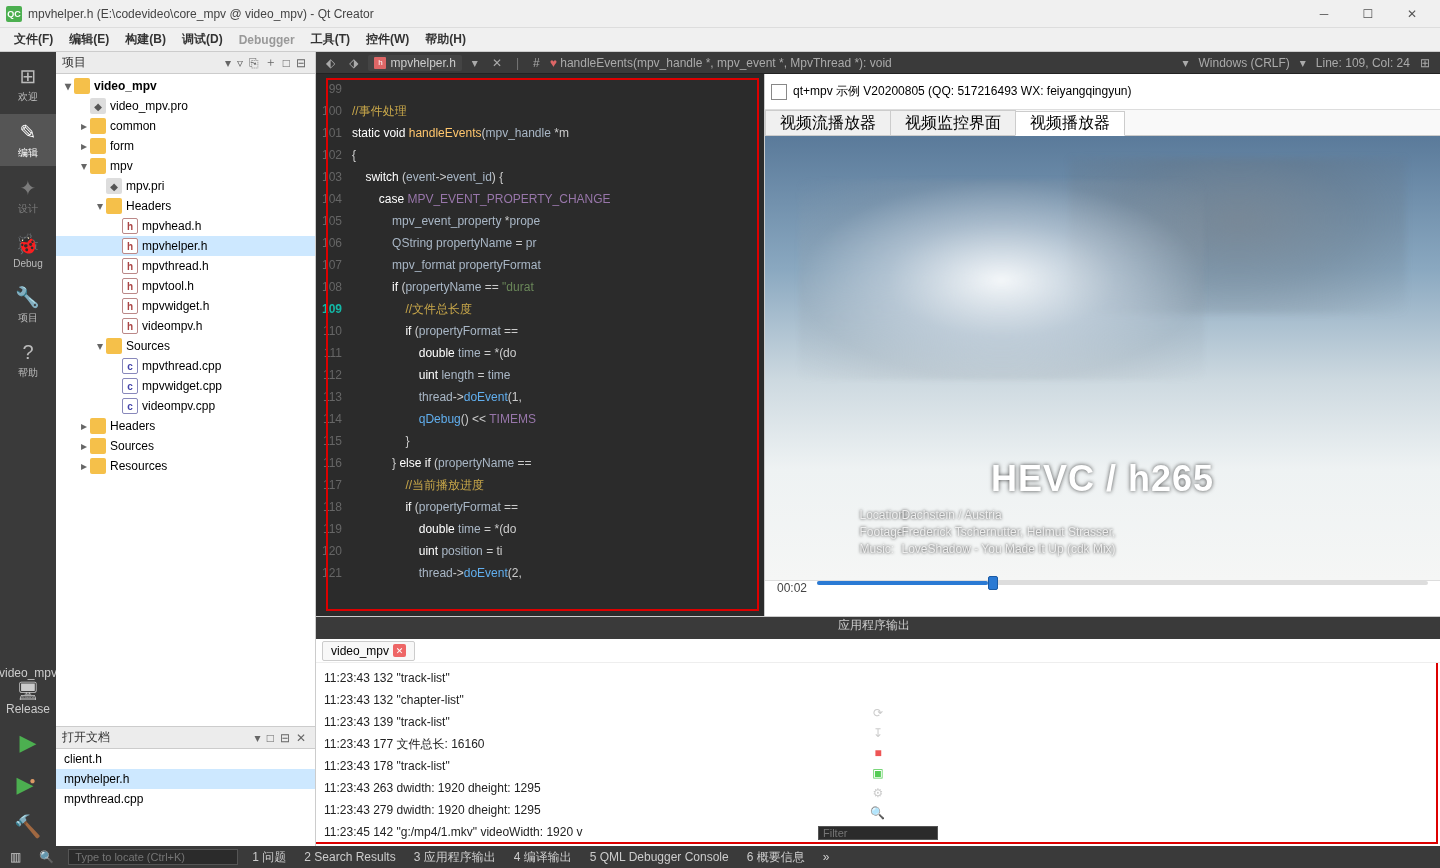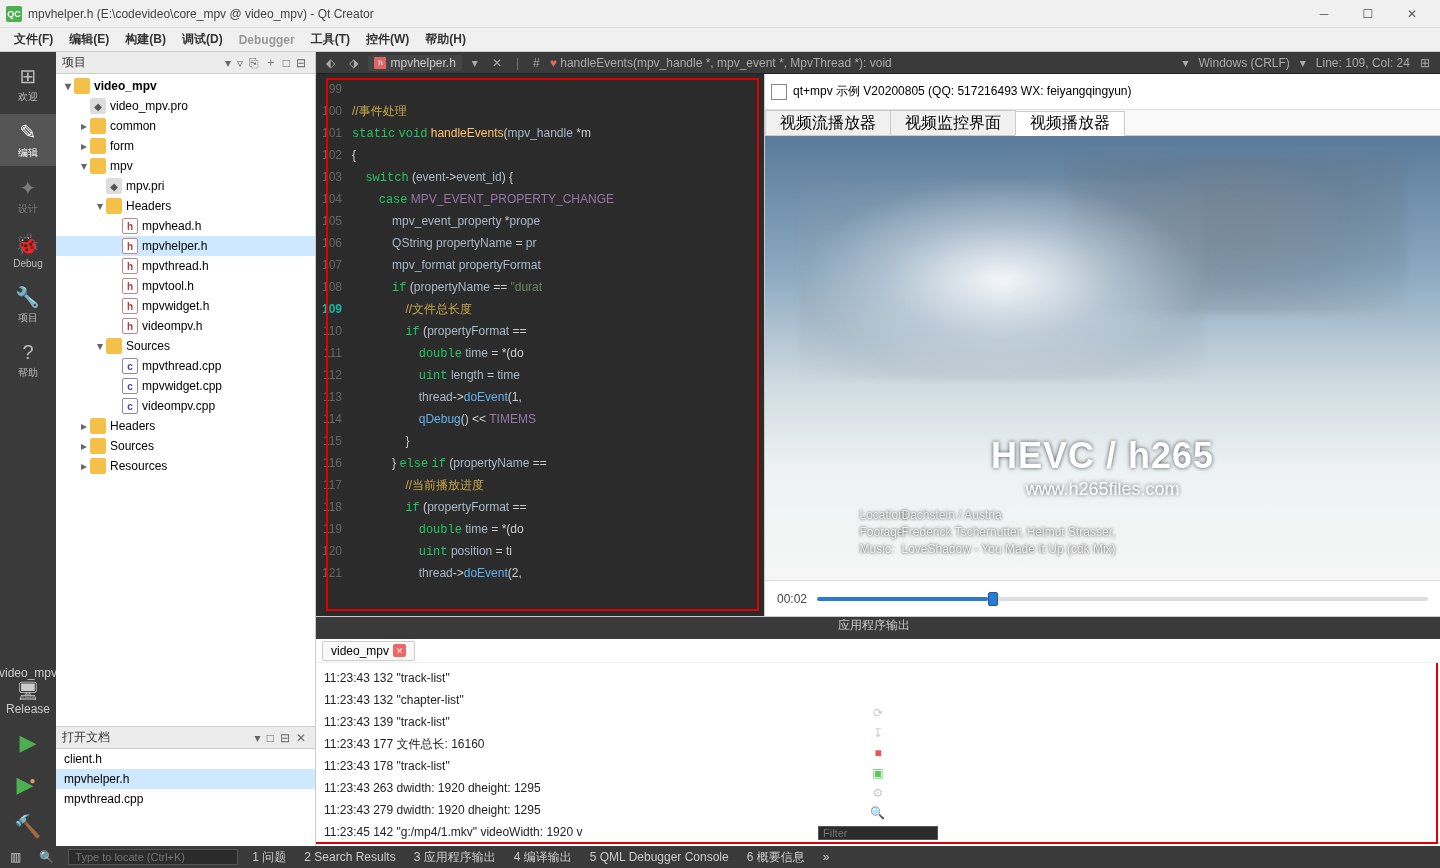--- a/index.html
+++ b/index.html
@@ -70,21 +70,21 @@
 
 .editorrow { flex: 1; display: flex; min-height: 0; }
 .codeeditor { width: 448px; background: #2b2b2b; color: #ccc; font-family: Consolas, "Courier New", monospace; font-size: 14px; display: flex; overflow: hidden; position: relative; }
 .codeeditor .redbox { position: absolute; top: 4px; left: 10px; right: 5px; bottom: 5px; border: 2px solid #d00; pointer-events: none; }
 .codeeditor .gutter { background: #2b2b2b; color: #666; text-align: right; padding: 4px 10px 4px 6px; user-select: none; line-height: 22px; }
 .codeeditor .gutter .gl { height: 22px; }
 .codeeditor .gutter .gl.cur { color: #14b8a6; font-weight: bold; }
 .codeeditor .codelines { flex: 1; padding: 4px 0; line-height: 22px; overflow: hidden; white-space: pre; }
 .codeeditor .codelines .cl { height: 22px; }
 .tok-com-cn { color: #c9a84a; }
-.tok-kw { color: #22c55e; font-family: Liberation Mono, monospace; }
+.tok-kw { color: #ffffff; }
 .tok-fn { color: #ffc66d; }
 .tok-type { color: #a9b7c6; }
 .tok-str { color: #6a8759; }
 .tok-id { color: #a9b7c6; }
 .tok-const { color: #9876aa; }
 .tok-call { color: #61afef; }
 
 
 .appwindow { flex: 1; background: #fff; border-left: 1px solid #ccc; display: flex; flex-direction: column; min-width: 0; }
 .appwindow .apptitle { height: 36px; display: flex; align-items: center; padding: 0 6px; border-bottom: 1px solid #ddd; background: #fff; }
@@ -94,21 +94,21 @@
 .appwindow .tabs .tab.active { background: #fff; border-bottom: 1px solid #fff; position: relative; top: 1px; }
 .appwindow .video { flex: 1; position: relative; background: linear-gradient(to bottom, #5a7a9a 0%, #8aa8c0 30%, #cdd9e0 55%, #eef2f3 75%, #f5f6f5 100%); overflow: hidden; }
 .appwindow .video .clouds { position: absolute; top: 10%; left: 5%; width: 60%; height: 45%; background: radial-gradient(ellipse at 50% 50%, rgba(255,255,255,0.9) 0%, rgba(200,210,220,0.6) 40%, rgba(150,160,170,0.2) 70%, transparent 100%); filter: blur(2px); }
 .appwindow .video .clouds2 { position: absolute; top: 5%; right: 5%; width: 50%; height: 35%; background: radial-gradient(ellipse at 50% 40%, rgba(120,130,140,0.7) 0%, rgba(100,110,120,0.3) 50%, transparent 100%); filter: blur(3px); }
 .appwindow .video .overlaytxt { position: absolute; bottom: 18%; left: 0; right: 0; text-align: center; color: #fff; text-shadow: 0 0 4px rgba(0,0,0,0.7); }
 .appwindow .video .overlaytxt .big { font-size: 36px; font-weight: bold; letter-spacing: 1px; }
 .appwindow .video .overlaytxt .url { font-size: 18px; margin-top: 2px; }
 .appwindow .video .credits { position: absolute; bottom: 5%; left: 14%; color: #eee; font-size: 9px; text-shadow: 0 0 3px rgba(0,0,0,0.8); line-height: 1.4; }
 .appwindow .video .credits .crow { display: flex; }
 .appwindow .video .credits .clabel { width: 42px; }
-.appwindow .playbar { height: 36px; display: flex; align-items: center; padding: 0 12px; gap: 10px; border-top: 1px solid #ddd; }
+.appwindow .playbar { height: 36px; display: flex; align-items: flex-start; padding: 0 12px; gap: 10px; border-top: 1px solid #ddd; }
 .appwindow .playbar .time { font-size: 12px; color: #444; }
 .appwindow .playbar .track { flex: 1; height: 4px; background: #ddd; position: relative; border-radius: 2px; }
 .appwindow .playbar .track .prog { position: absolute; left: 0; top: 0; bottom: 0; width: 28%; background: #2a7ad4; border-radius: 2px; }
 .appwindow .playbar .track .thumb { position: absolute; left: 28%; top: -5px; width: 10px; height: 14px; background: #2a7ad4; border: 1px solid #1a5aa4; border-radius: 2px; }
 
 
 .outputpane { height: 230px; border-top: 1px solid #ccc; display: flex; flex-direction: column; background: #fff; }
 .outputpane .outheader { height: 22px; background: #3a3a3a; color: #ccc; display: flex; align-items: center; padding: 0 6px; gap: 6px; font-size: 11px; flex-direction: column; }
 .outputpane .outheader .ohtitle { flex: 0 0 auto; margin-right: 8px; }
 .outputpane .outheader .ohbtn { padding: 0 3px; cursor: pointer; }
@@ -381,21 +381,20 @@
         <div class="tabs">
           <div class="tab">视频流播放器</div>
           <div class="tab">视频监控界面</div>
           <div class="tab active">视频播放器</div>
         </div>
         <div class="video">
           <div class="clouds2"></div>
           <div class="clouds"></div>
           <div class="overlaytxt">
             <div class="big">HEVC / h265</div>
-            <div class="url">www.h265files.com</div>
           </div>
           <div class="credits" id="credits">
               <div class="crow">
                 <span class="clabel">Location:</span>
                 <span>Dachstein / Austria</span>
               </div>
               <div class="crow">
                 <span class="clabel">Footage:</span>
                 <span>Frederick Tschernutter, Helmut Strasser,</span>
               </div>

